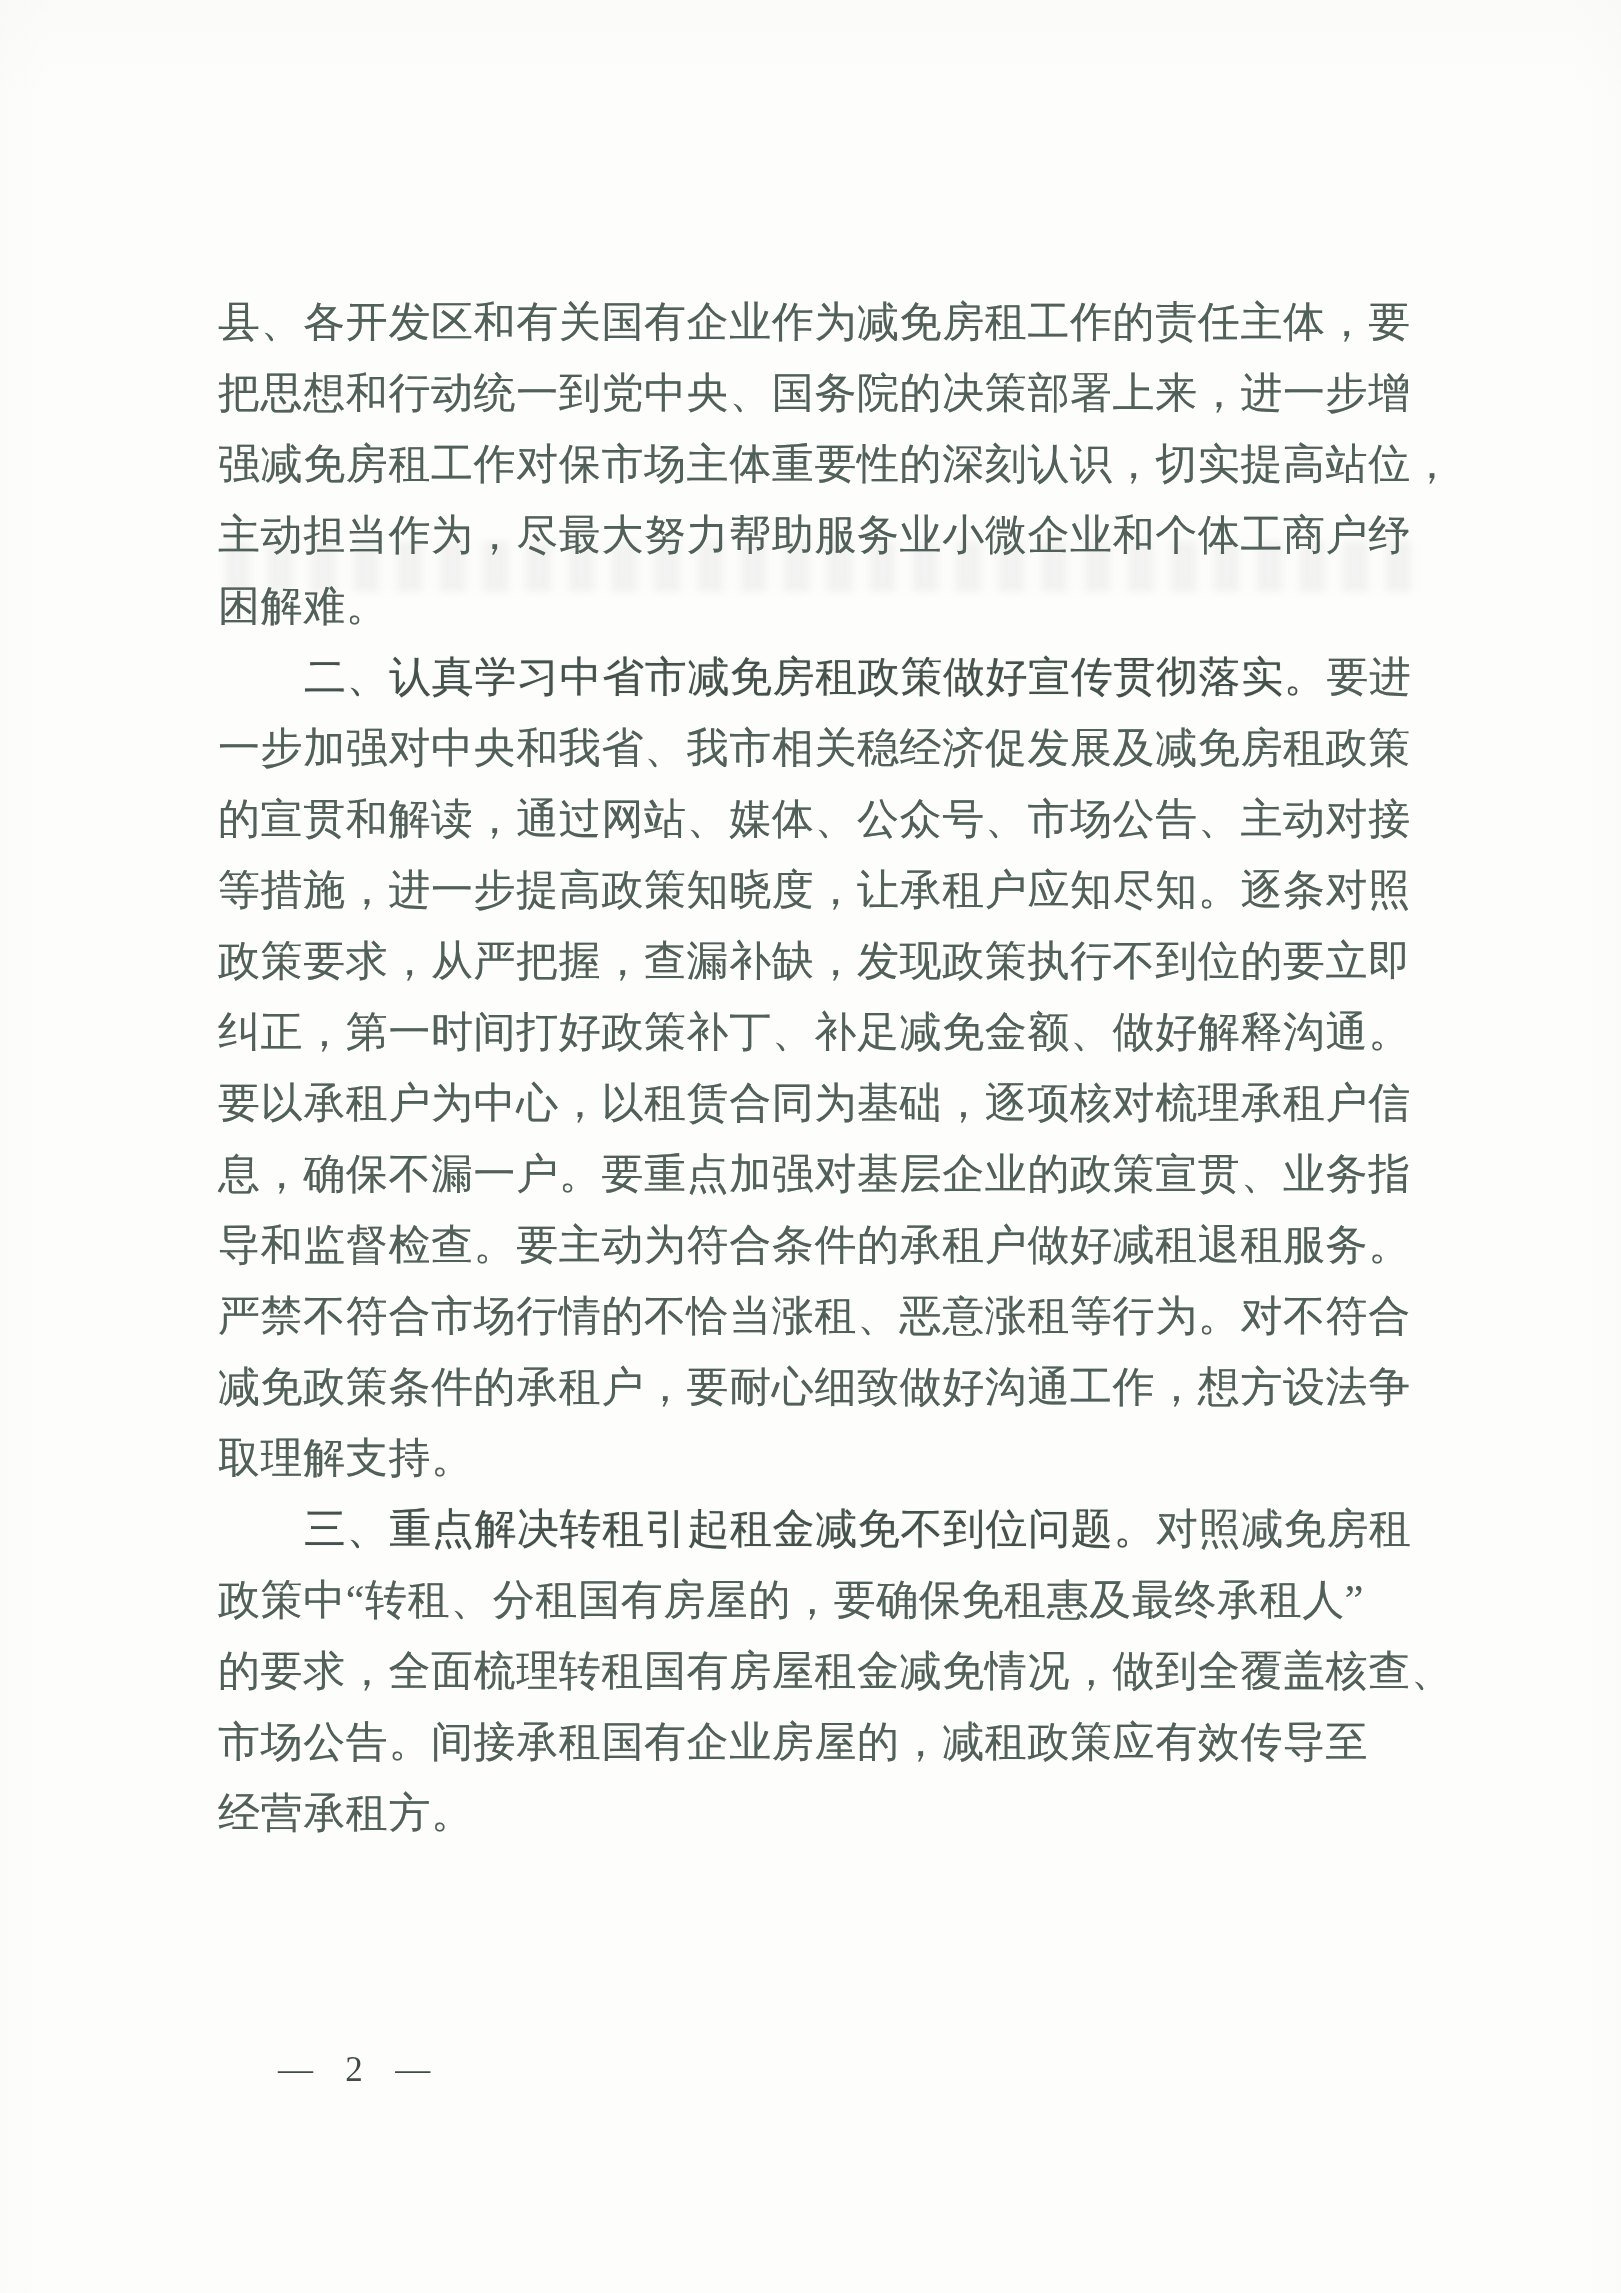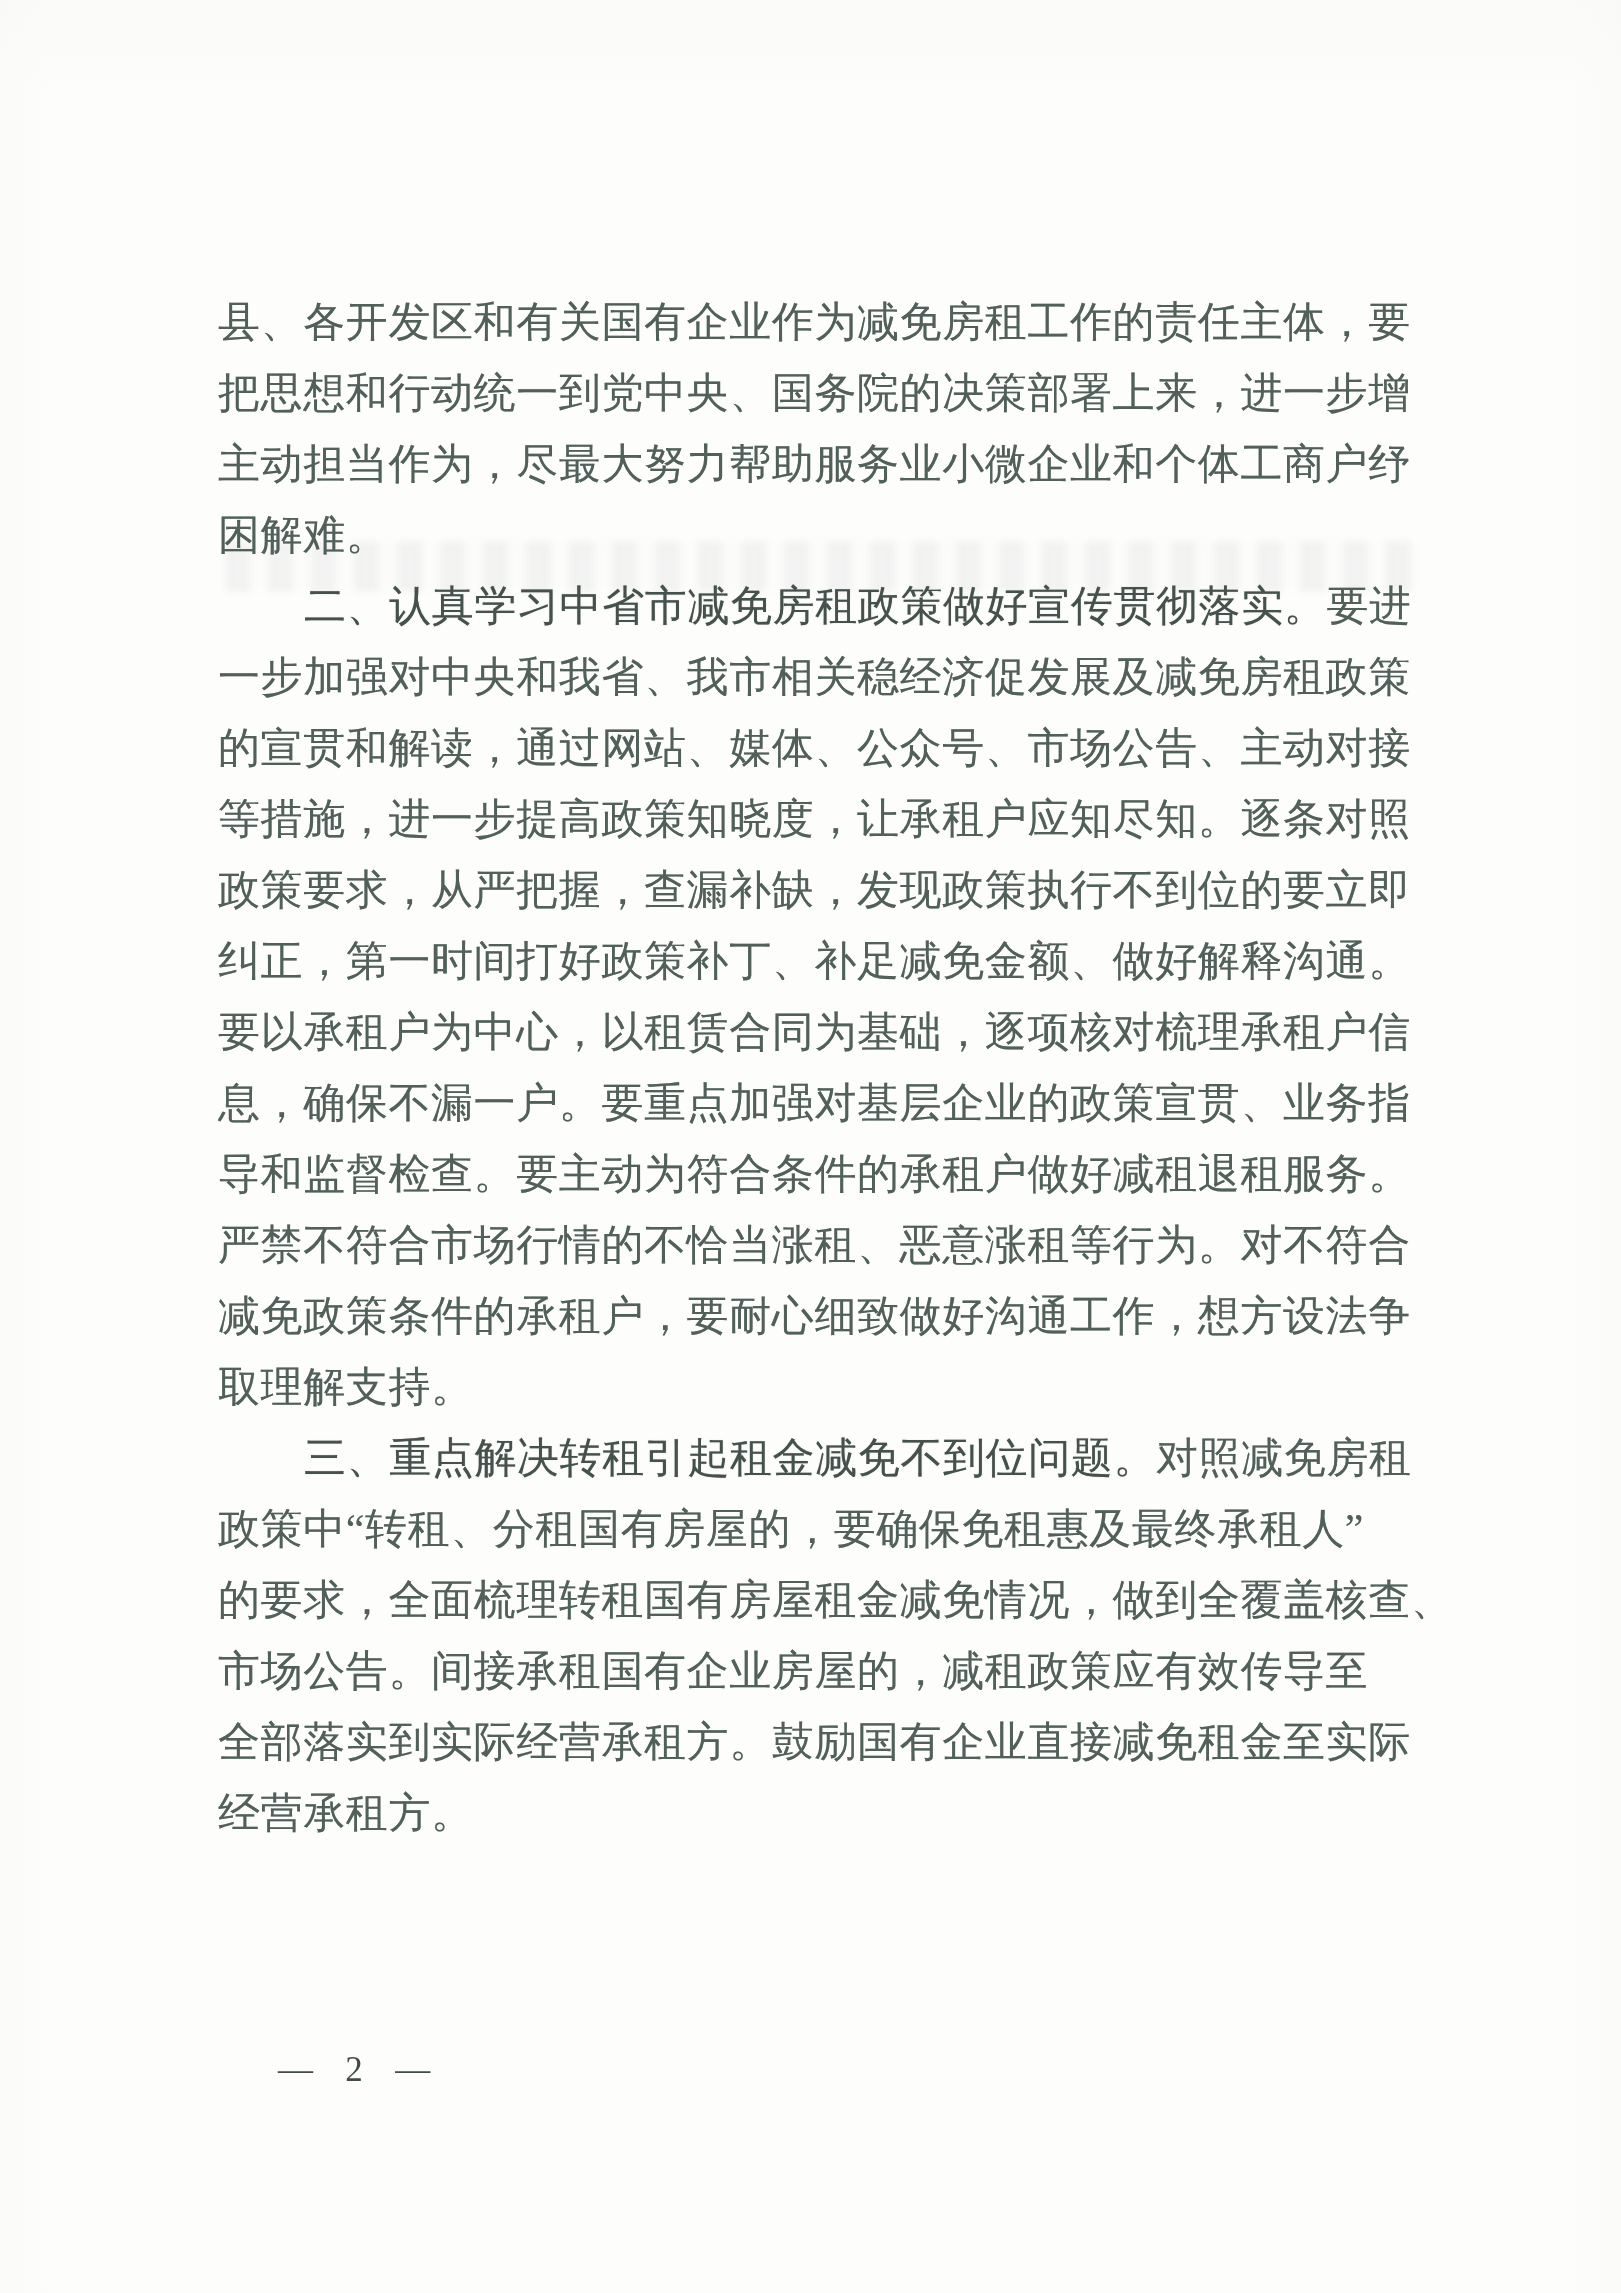--- a/index.html
+++ b/index.html
@@ -76,20 +76,21 @@
 </head>
 <body>
 
 <div class="page">
 
   <div class="ghost-band"></div>
 
   <main class="text-block">
     <div class="line"><span>县、各开发区和有关国有企业作为减免房租工作的责任主体，要</span></div>
     <div class="line"><span>把思想和行动统一到党中央、国务院的决策部署上来，进一步增</span></div>
+    <div class="line"><span>强减免房租工作对保市场主体重要性的深刻认识，切实提高站位，</span></div>
     <div class="line"><span>主动担当作为，尽最大努力帮助服务业小微企业和个体工商户纾</span></div>
     <div class="line"><span>困解难。</span></div>
 
     <div class="line indent">
       <span class="kai">二、认真学习中省市减免房租政策做好宣传贯彻落实。</span><span>要进</span>
     </div>
 
     <div class="line"><span>一步加强对中央和我省、我市相关稳经济促发展及减免房租政策</span></div>
     <div class="line"><span>的宣贯和解读，通过网站、媒体、公众号、市场公告、主动对接</span></div>
     <div class="line"><span>等措施，进一步提高政策知晓度，让承租户应知尽知。逐条对照</span></div>
@@ -102,21 +103,20 @@
     <div class="line"><span>减免政策条件的承租户，要耐心细致做好沟通工作，想方设法争</span></div>
     <div class="line"><span>取理解支持。</span></div>
 
     <div class="line indent">
       <span class="kai">三、重点解决转租引起租金减免不到位问题。</span><span>对照减免房租</span>
     </div>
 
     <div class="line"><span>政策中“转租、分租国有房屋的，要确保免租惠及最终承租人”</span></div>
     <div class="line"><span>的要求，全面梳理转租国有房屋租金减免情况，做到全覆盖核查、</span></div>
     <div class="line"><span>市场公告。间接承租国有企业房屋的，减租政策应有效传导至</span></div>
-    <div class="line"><span>全部落实到实际经营承租方。鼓励国有企业直接减免租金至实际</span></div>
     <div class="line"><span>经营承租方。</span></div>
   </main>
 
   <footer class="page-footer">
     <span>— 2 —</span>
   </footer>
 
 </div>
 
 

